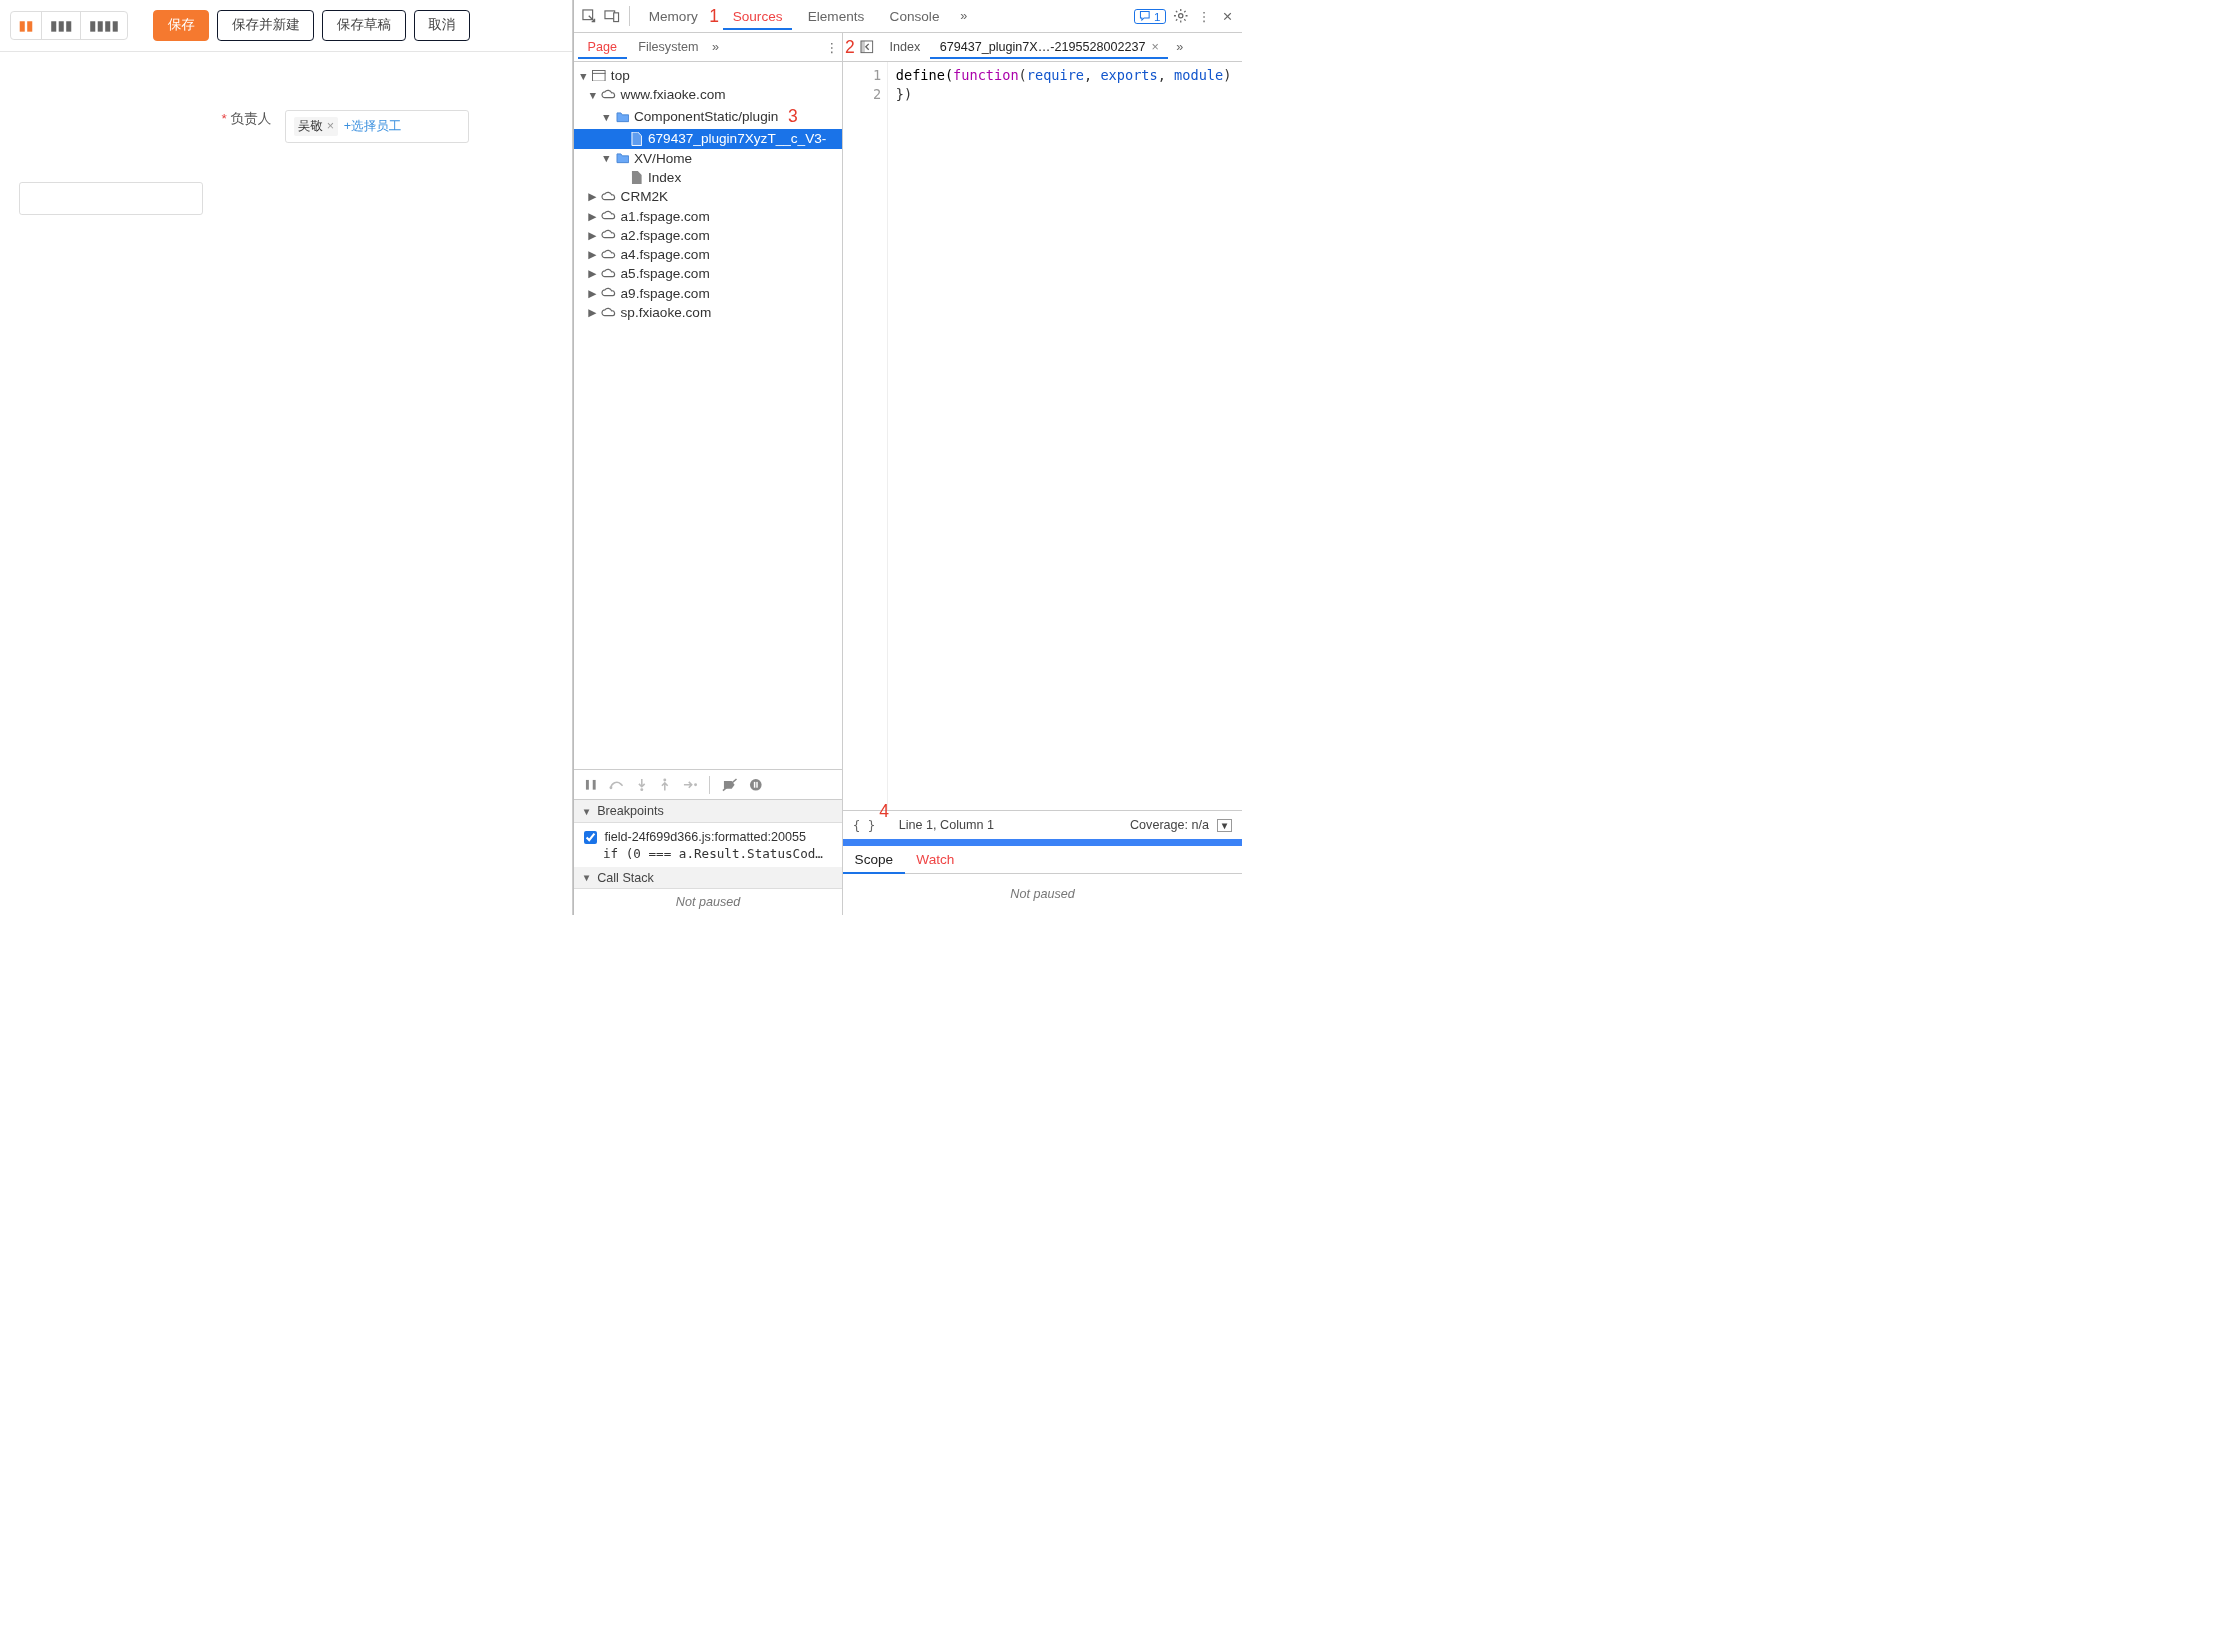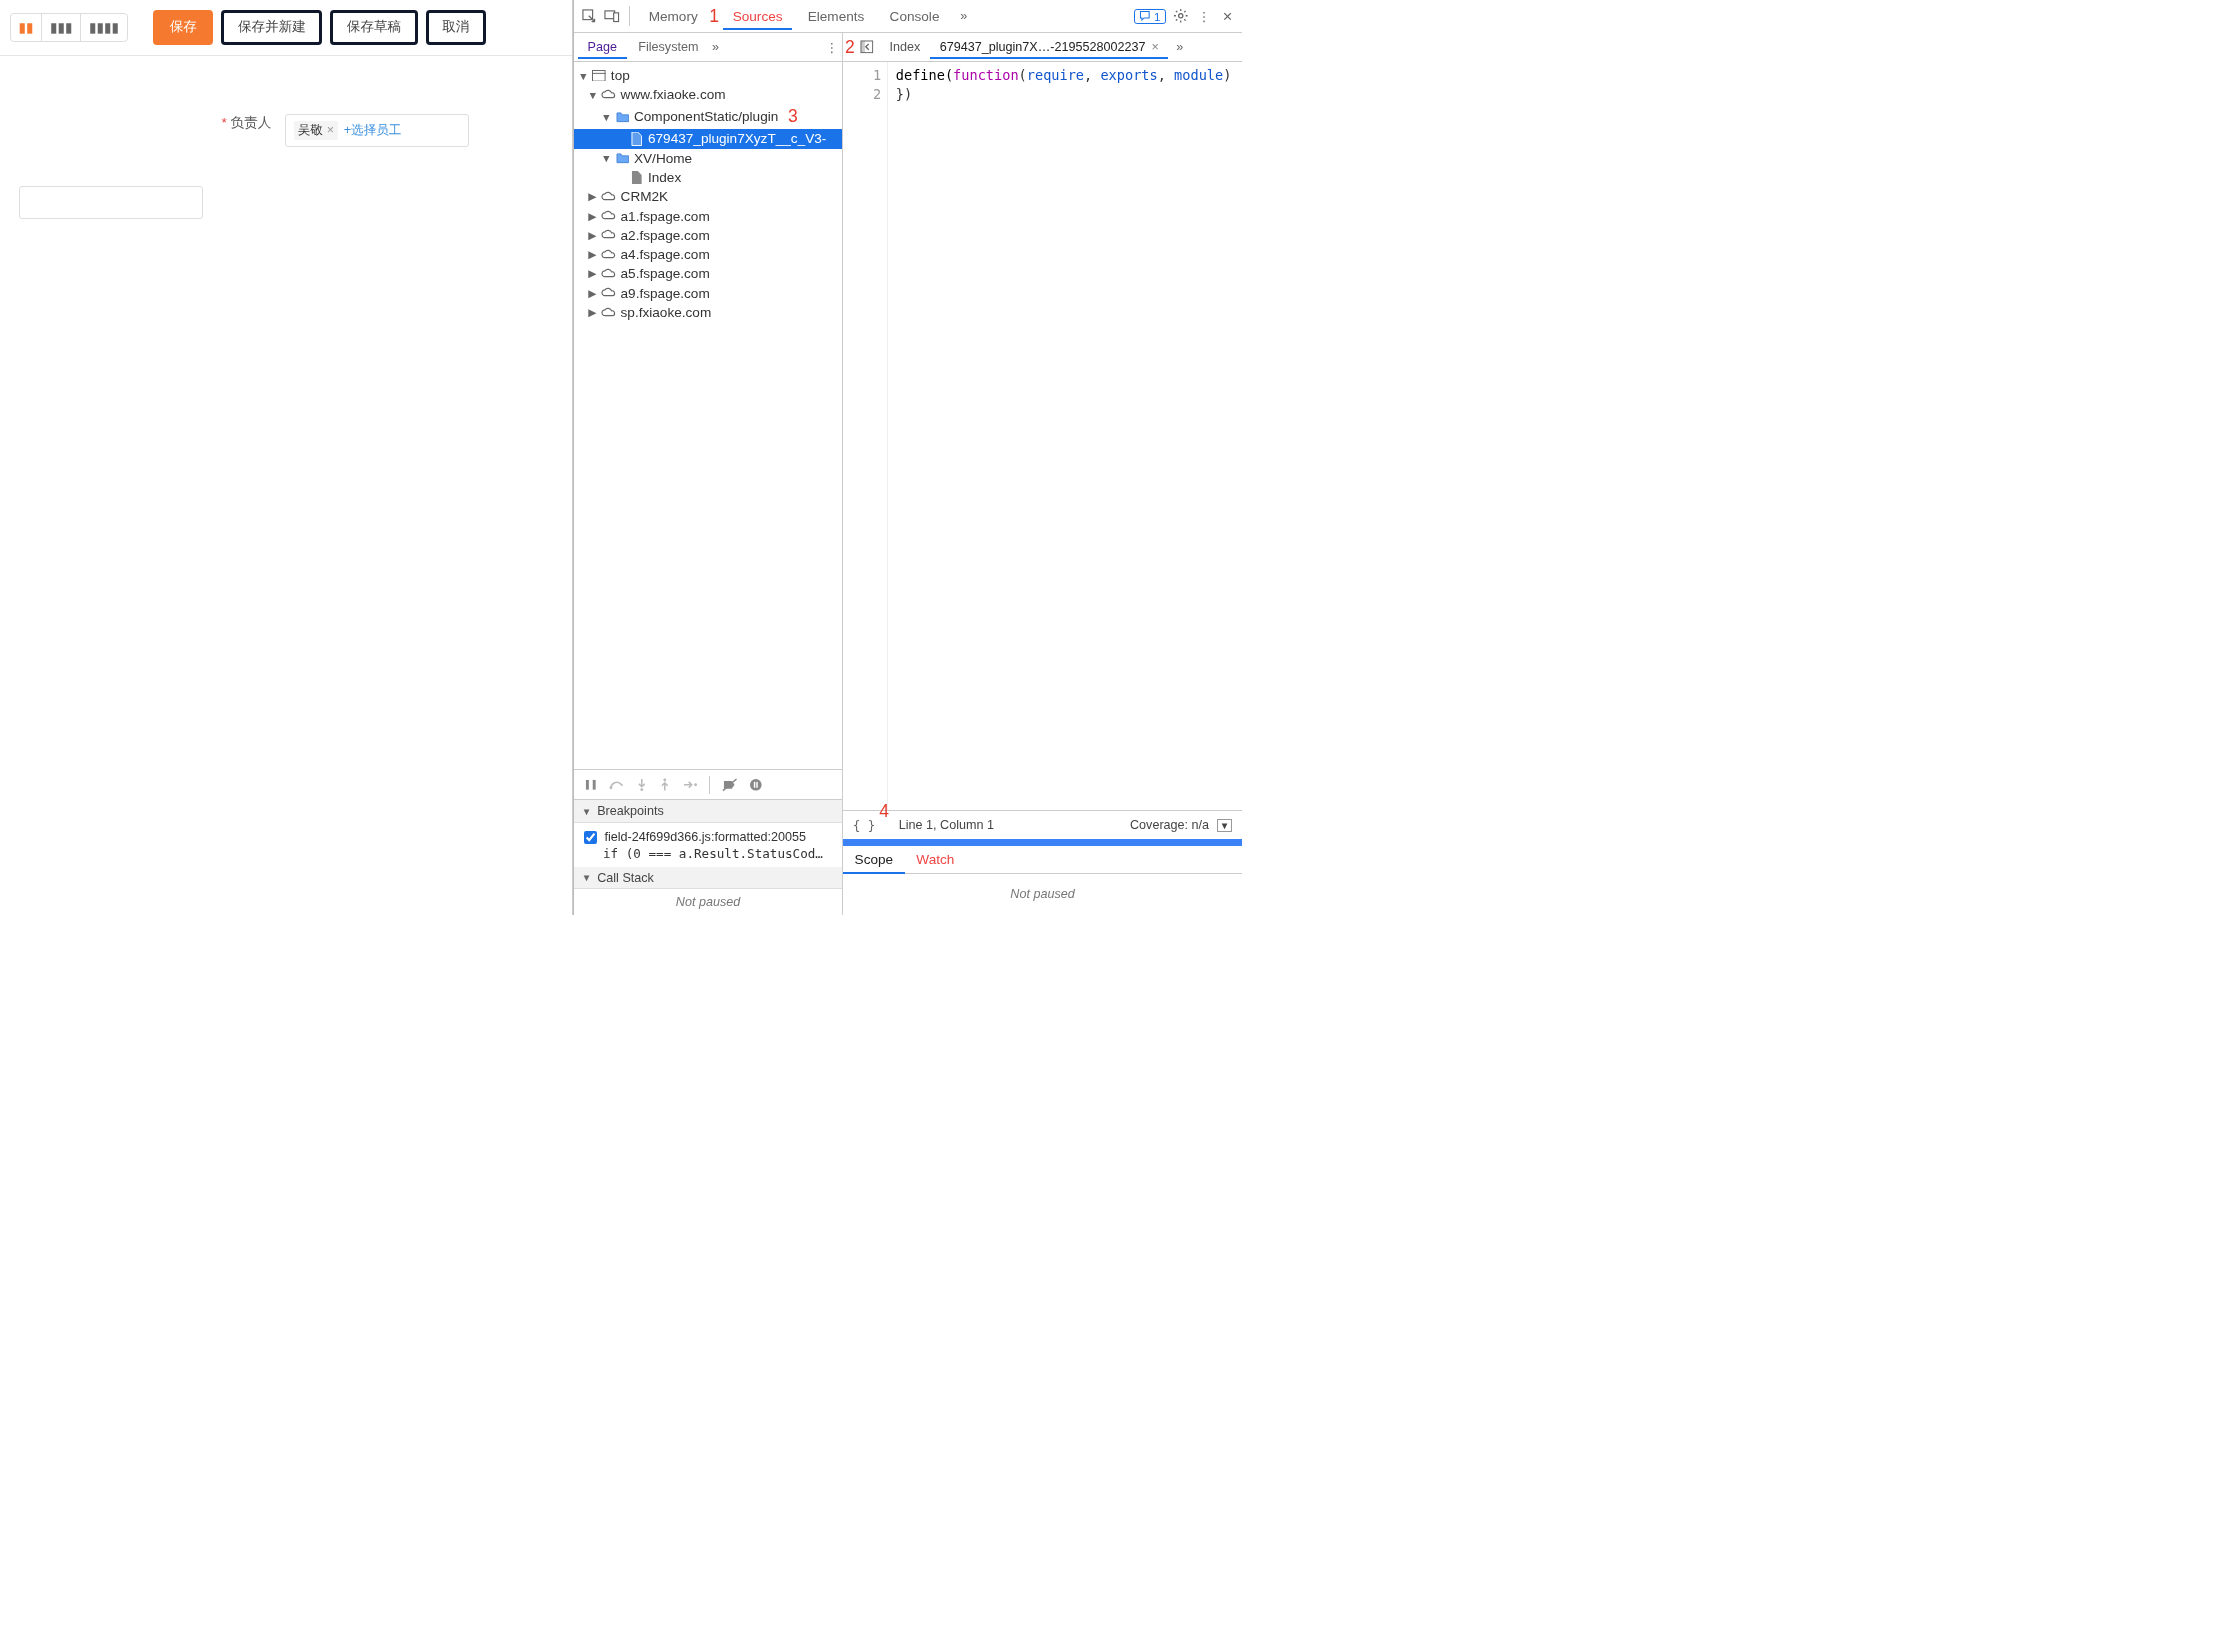--- a/index.html
+++ b/index.html
@@ -4,21 +4,21 @@
 <style>
 * { margin: 0; padding: 0; box-sizing: border-box; }
 body { font-family: -apple-system, BlinkMacSystemFont, "Segoe UI", Arial, sans-serif; font-size: 12.6px; color: #333; background: #fff; overflow: hidden; }
 .root { display: flex; width: 1242px; height: 915px; }
 .left-app { width: 573px; border-right: 1px solid #ccc; display: flex; flex-direction: column; }
 .app-toolbar { display: flex; align-items: center; gap: 7.8px; padding: 9.7px 9.7px; border-bottom: 1px solid #e5e5e5; }
 .bar-toggle { display: inline-flex; border: 1px solid #ddd; border-radius: 3.9px; overflow: hidden; }
 .bar-toggle span { padding: 5.8px 7.8px; font-size: 13.6px; cursor: pointer; color: #666; border-right: 1px solid #ddd; }
 .bar-toggle span:last-child { border-right: none; }
 .bar-toggle span.active { color: #f5792f; }
-.btn { padding: 5.8px 13.6px; border: 3px solid #0f172a; border-radius: 3.9px; background: #fff; cursor: pointer; font-size: 13.6px; color: #444; }
+.btn { padding: 5.8px 13.6px; border: 1px solid #0f172a; border-radius: 3.9px; background: #fff; cursor: pointer; font-size: 13.6px; color: #444; }
 .btn-primary { background: #f5792f; color: #fff; border-color: #f5792f; }
 .form-area { padding: 58px 19.4px 19.4px 19.4px; }
 .form-row { display: flex; gap: 13.6px; margin-bottom: 19.4px; }
 .form-label { width: 252px; text-align: right; font-size: 13.6px; color: #555; }
 .req { color: #e64040; margin-right: 3.9px; }
 .tag-input { border: 1px solid #ddd; border-radius: 2.9px; padding: 5.8px 7.8px; display: flex; align-items: center; gap: 5.8px; min-width: 184px; }
 .tag { background: #f4f4f4; padding: 1px 3.9px; border-radius: 1.9px; font-size: 12.6px; color: #333; display: inline-flex; align-items: center; gap: 1.9px; }
 .tag .x { color: #999; cursor: pointer; margin-left:1.9px; }
 .add-emp { color: #3a8fde; font-size: 12.6px; cursor: pointer; }
 .blank-input { border: 1px solid #ddd; border-radius: 2.9px; height: 33px; width: 184px; margin-left: 0; }
@@ -33,21 +33,21 @@
 .dt-tab.active { color: #ef4444; }
 .dt-tab.active::after { content: ""; position: absolute; bottom: -1px; left: 0; right: 0; height: 1.9px; background: #1a73e8; }
 .dt-topbar .spacer { flex: 1; }
 .badge-msg { display: inline-flex; align-items: center; gap: 2.9px; border: 1px solid #1a73e8; color: #1a73e8; border-radius: 2.9px; padding: 0 4.9px; font-size: 11.6px; }
 .redmark { color: #e53b2c; font-size: 17.5px; font-weight: 500; position: relative; z-index: 10; }
 
 .dt-body { flex: 1; display: flex; min-height: 0; }
 .dt-left { width: 269px; display: flex; flex-direction: column; border-right: 1px solid #ccc; min-height:0; }
 .dt-left-tabs { display: flex; align-items: center; border-bottom: 1px solid #ccc; height: 29px; padding: 0 3.9px; gap: 1.9px; }
 .dt-left-tabs .tab { padding: 3.9px 9.7px; color: #666; font-size: 12.6px; cursor: pointer; position: relative; }
-.dt-left-tabs .tab.active { color: #4c1d95; }
+.dt-left-tabs .tab.active { color: #ef4444; }
 .dt-left-tabs .tab.active::after { content:""; position:absolute; bottom:-1px; left:0; right:0; height:1.9px; background:#1a73e8; }
 .dt-left-tabs .more { margin-left: 1.9px; color: #666; cursor: pointer; }
 .dt-left-tabs .right-icons { margin-left: auto; display: flex; gap: 5.8px; color: #666; }
 
 .tree { flex: 1; overflow: auto; padding: 3.9px 0; font-size: 13.6px; color: #333; user-select:none; }
 .tree-row { display: flex; align-items: center; padding: 1.9px 3.9px; gap: 3.9px; cursor: pointer; white-space: nowrap; }
 .tree-row.selected { background: #1a73e8; color: #fff; }
 .tree-row .arrow { width: 9.7px; text-align: center; color: #666; font-size: 10.7px; }
 .tree-row.selected .arrow { color: #fff; }
 .tree-row .icn { width: 15.5px; height: 15.5px; display:inline-flex; align-items:center; justify-content:center; }

